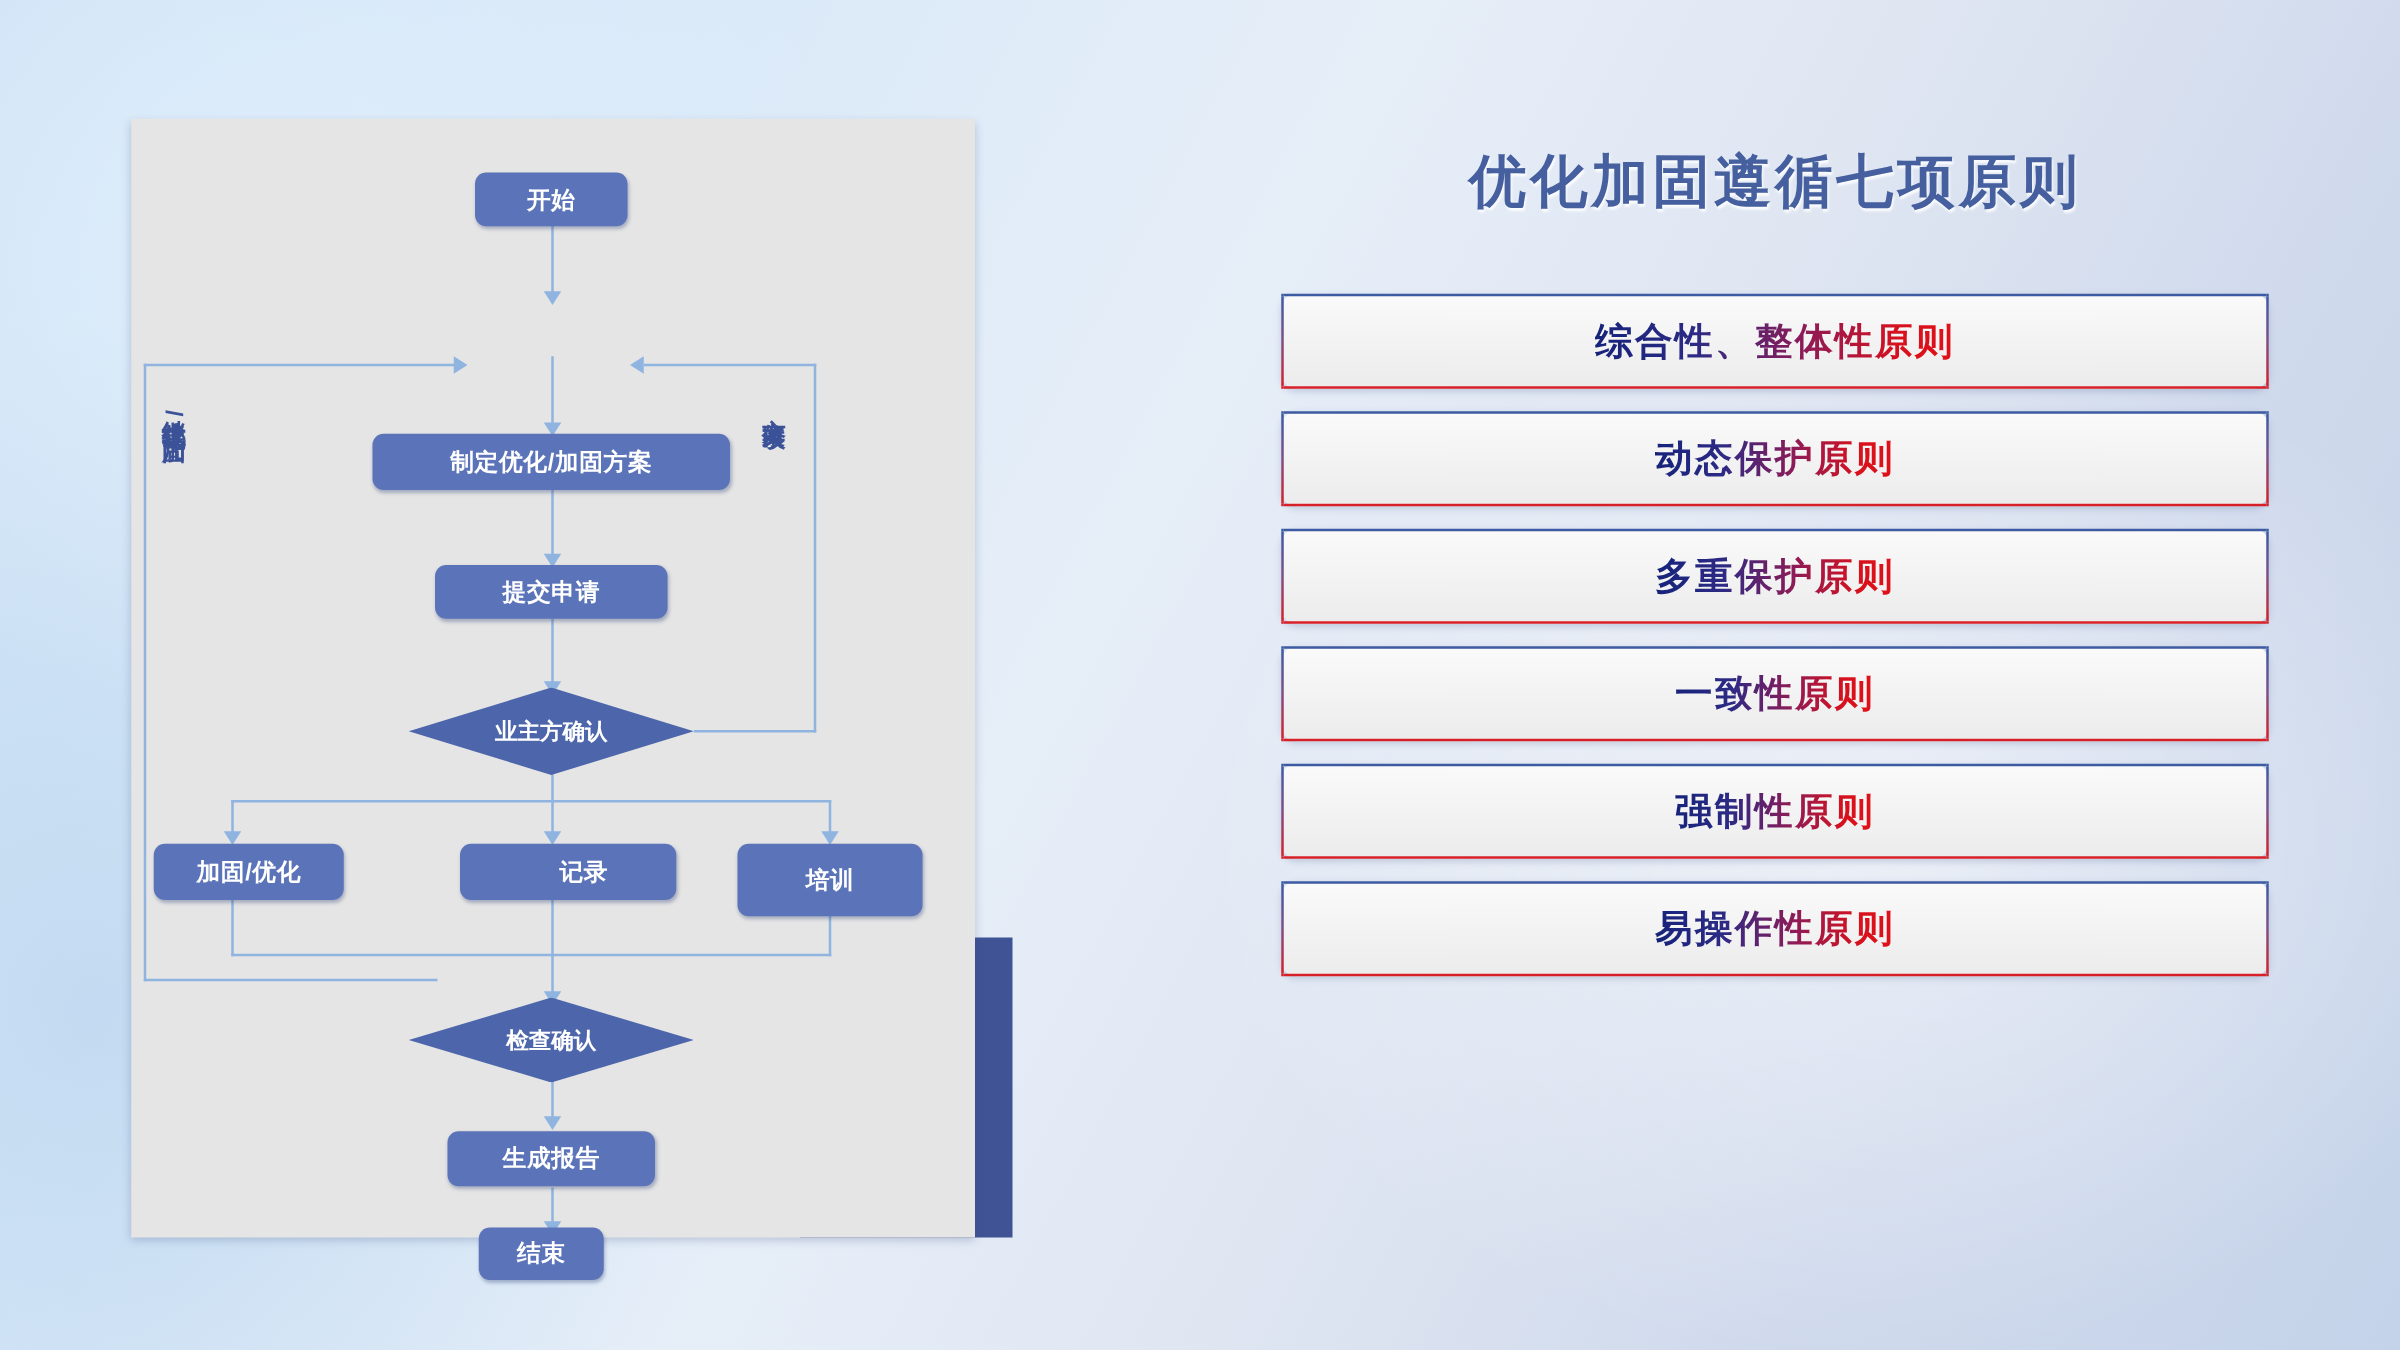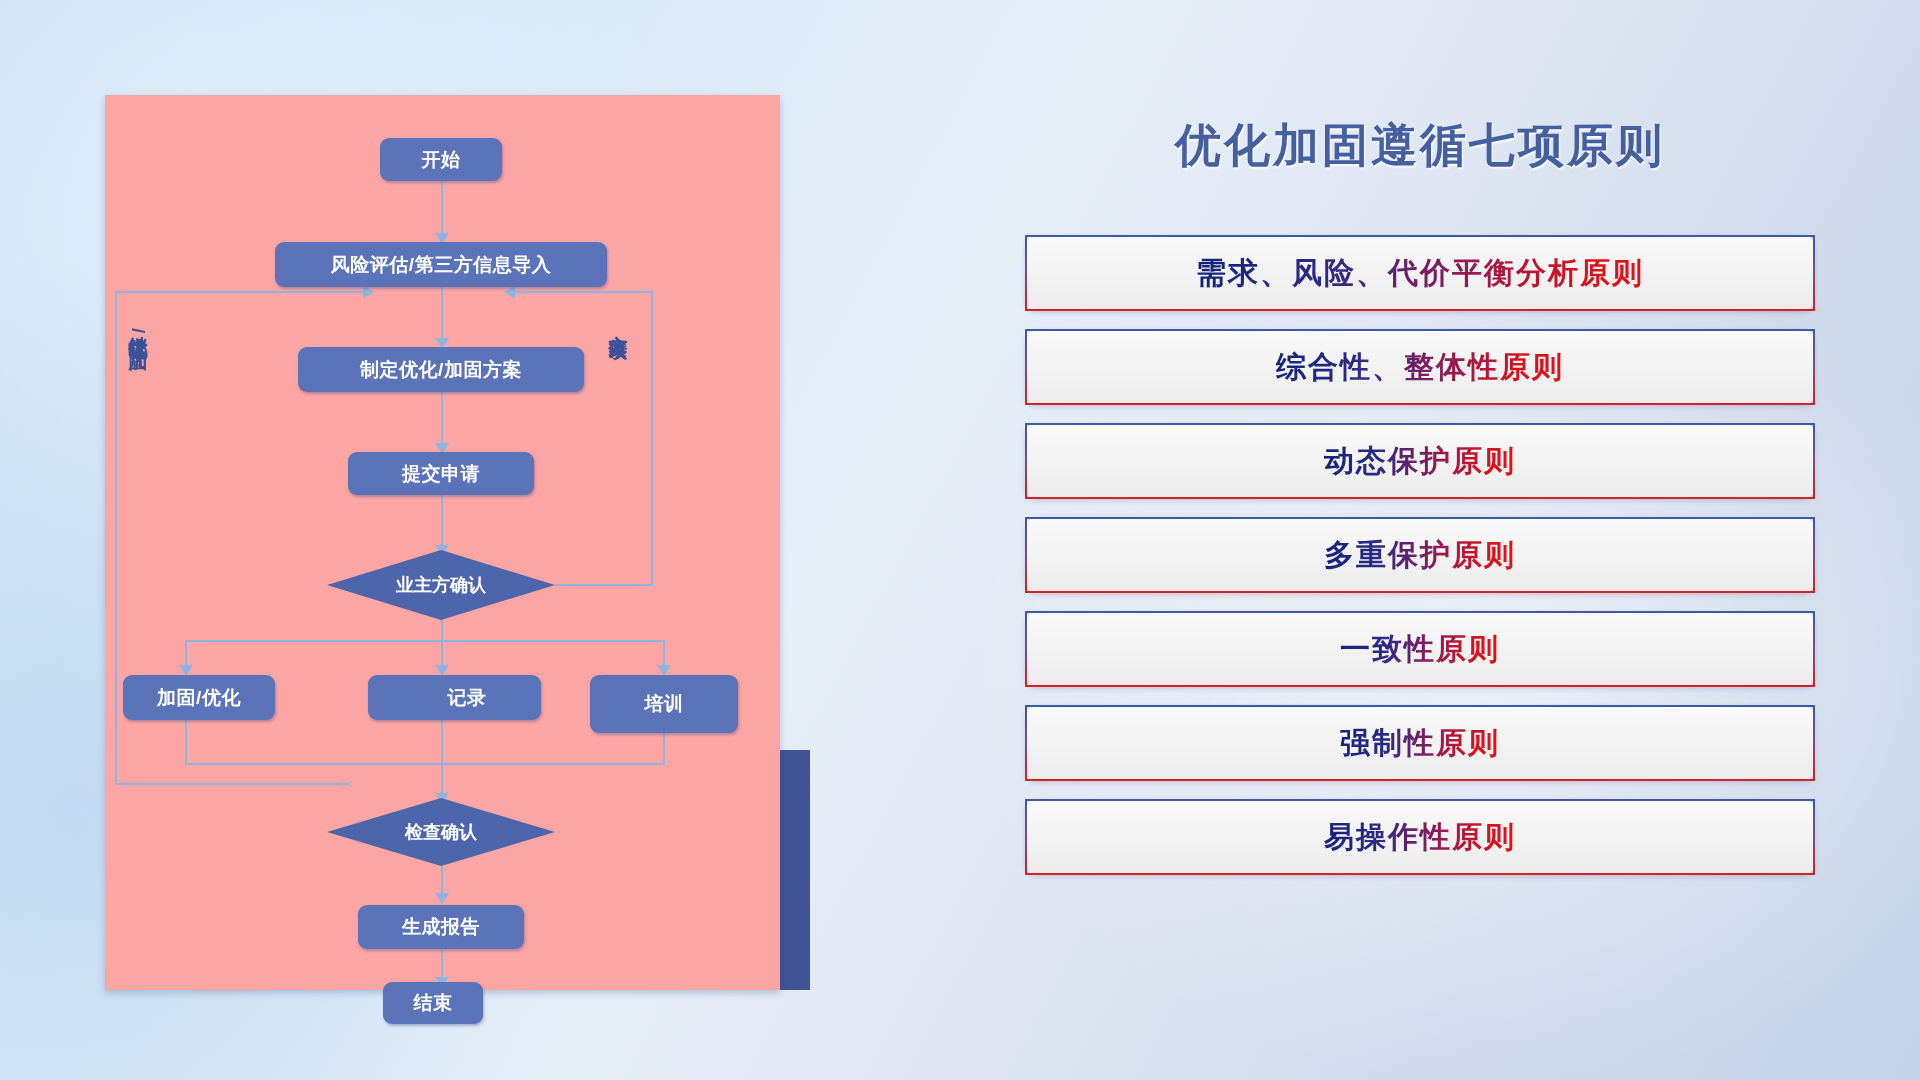--- a/index.html
+++ b/index.html
@@ -14,21 +14,21 @@
       linear-gradient(118deg,#cfe3f6 0%,#d9e9f8 22%,#e6eef8 45%,#dfe6f2 62%,#cfd9ec 80%,#c4d3e9 100%);
   }
 
   
   #flow-shadow{
     position:absolute;left:640px;top:750px;width:170px;height:240px;
     background:#3f5395;
   }
   #flow-card{
     position:absolute;left:105px;top:95px;width:675px;height:895px;
-    background:#fca5a5;
+    background:#e5e5e5;
     box-shadow:0 3px 7px rgba(60,80,130,.28);
   }
   #flow-inner{position:absolute;inset:0;}
 
   .node{
     position:absolute;
     background:#5b73b8;
     color:#ffffff;
     border-radius:9px;
     display:flex;align-items:center;justify-content:center;
@@ -148,23 +148,20 @@
     <div class="ln lnv" style="left:336px;top:755px;height:48px;"></div>
     <div class="arw arw-d" style="left:330px;top:798px;"></div>
 
     <div class="ln lnv" style="left:336px;top:855px;height:32px;"></div>
     <div class="arw arw-d" style="left:330px;top:882px;"></div>
 
     <div class="node" style="left:275px;top:43px;width:122px;height:43px;">
       <span>开始</span>
     </div>
 
-    <div class="node" style="left:170px;top:147px;width:332px;height:45px;">
-      <span>风险评估/第三方信息导入</span>
-    </div>
 
     <div class="node" style="left:193px;top:252px;width:286px;height:45px;">
       <span>制定优化/加固方案</span>
     </div>
 
     <div class="node" style="left:243px;top:357px;width:186px;height:43px;">
       <span>提交申请</span>
     </div>
 
     <div class="diamond" style="left:222px;top:455px;width:228px;height:70px;">
@@ -201,23 +198,20 @@
 
   </div>
 </div>
 
 <div id="right-panel">
 
   <div id="panel-title">优化加固遵循七项原则</div>
 
   <div id="principle-list">
 
-    <div class="p-card">
-      <span class="p-text">需求、风险、代价平衡分析原则</span>
-    </div>
 
     <div class="p-card">
       <span class="p-text">综合性、整体性原则</span>
     </div>
 
     <div class="p-card">
       <span class="p-text">动态保护原则</span>
     </div>
 
     <div class="p-card">

